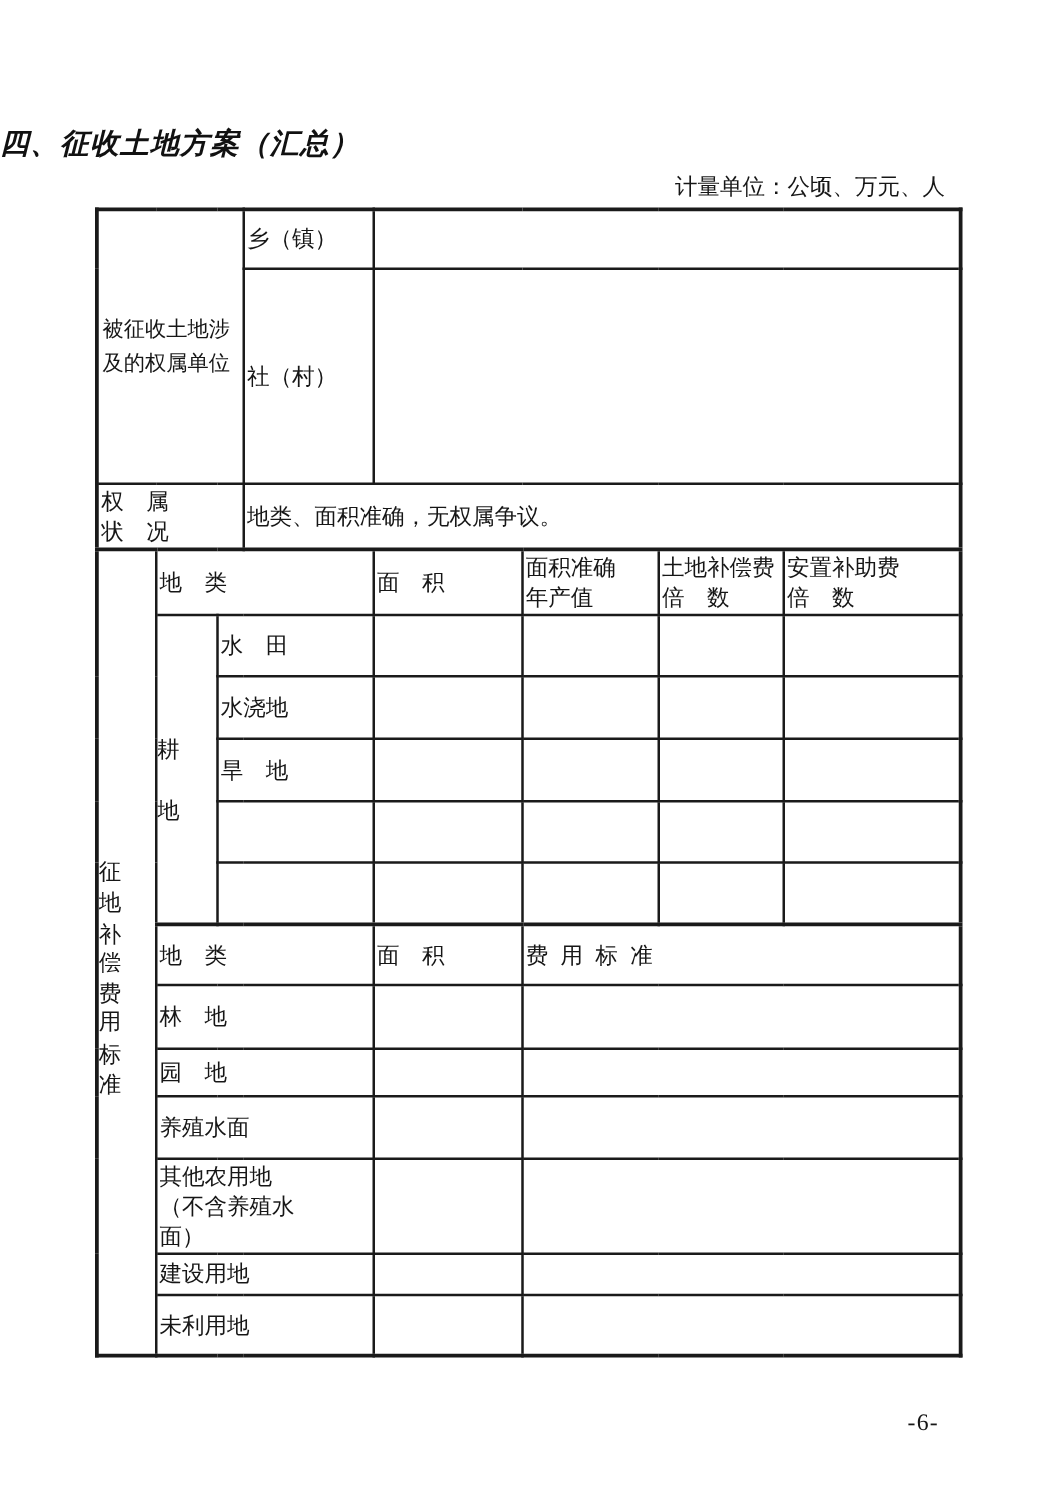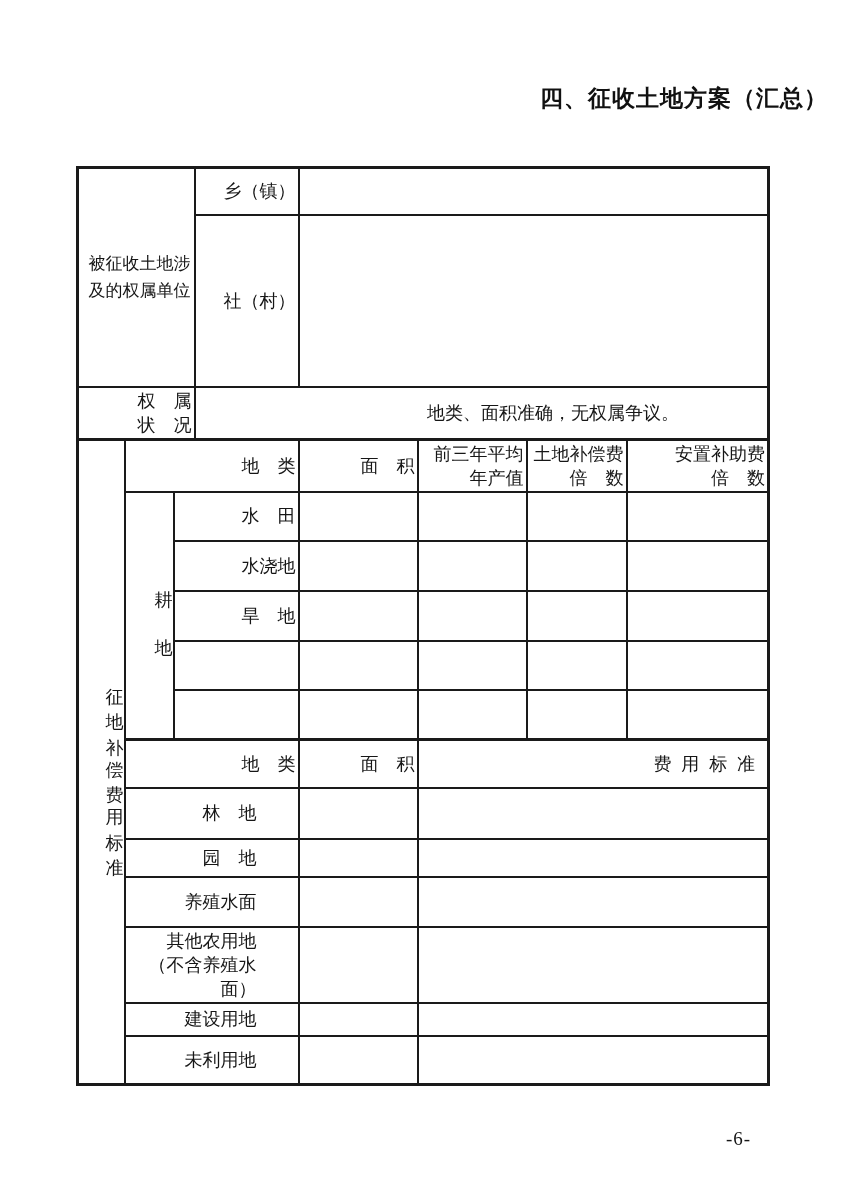--- a/index.html
+++ b/index.html
@@ -2,35 +2,35 @@
 <html><head>
 <meta charset="utf-8">
 <style>
   * { margin:0; padding:0; box-sizing:border-box; }
   html,body { background:#ffffff; }
   .page {
     position:relative; width:850px; height:1200px; background:#ffffff;
     font-family:"Liberation Serif","DejaVu Serif",serif; color:#161616;
     overflow:hidden;
   }
-  .title-wrap { position:absolute; top:83px; left:0; width:828px; text-align:right; }
+  .title-wrap { position:absolute; top:99px; left:0; width:828px; text-align:left;font-style:italic; }
   .doc-title {
     font-family:"Liberation Sans","DejaVu Sans",sans-serif;
     font-weight:bold; font-size:23px; letter-spacing:1px; color:#111;
   }
   .unit-note { position:absolute; top:137px; right:94px; font-size:18px; color:#161616; }
 
   table.form {
     position:absolute; left:76px; top:166px;
     border-collapse:collapse; table-layout:fixed;
     border:3px solid #1a1a1a;
   }
   .form td {
     border:2px solid #1a1a1a;
-    text-align:right; vertical-align:middle;
+    text-align:left; vertical-align:middle;
     font-size:18px; line-height:24px; color:#161616;
     padding:1px 2px; white-space:pre-line; overflow:hidden;
   }
   tr.sect td { border-top-width:3px; }
 
   td.sec-label { font-size:17px; line-height:27px; padding:0 3px;margin-left:32px; }
   td.shift-left { padding-right:88px; }
   td.nudge { padding-right:41px; }
   .ls-wide { letter-spacing:0.55em; }
 
@@ -46,20 +46,21 @@
 </style>
 </head>
 <body>
 
 <div class="page">
 
   <div class="title-wrap">
     <span class="doc-title">四、征收土地方案（汇总）</span>
   </div>
 
+  <div class="unit-note">计量单位：公顷、万元、人</div>
 
   <table class="form">
     <colgroup>
       <col style="width:47px">
         <col style="width:49px">
         <col style="width:21px">
         <col style="width:104px">
       <col style="width:119px">
         <col style="width:109px">
         <col style="width:100px">
@@ -80,21 +81,21 @@
 状　况</td>
         <td colspan="5" class="shift-left">地类、面积准确，无权属争议。</td>
       </tr>
 
       <tr class="sect" style="height:52px">
         <td rowspan="13" class="vcell">
           <div class="vert vert-main">征地补偿费用标准</div>
         </td>
         <td colspan="3">地　类</td>
         <td>面　积</td>
-        <td>前三年平均
+        <td>面积准确
 年产值</td>
         <td>土地补偿费
 倍　数</td>
         <td>安置补助费
 倍　数</td>
       </tr>
 
       <tr style="height:49px">
         <td rowspan="5" class="vcell">
           <div class="vert vert-geng">耕地</div>

